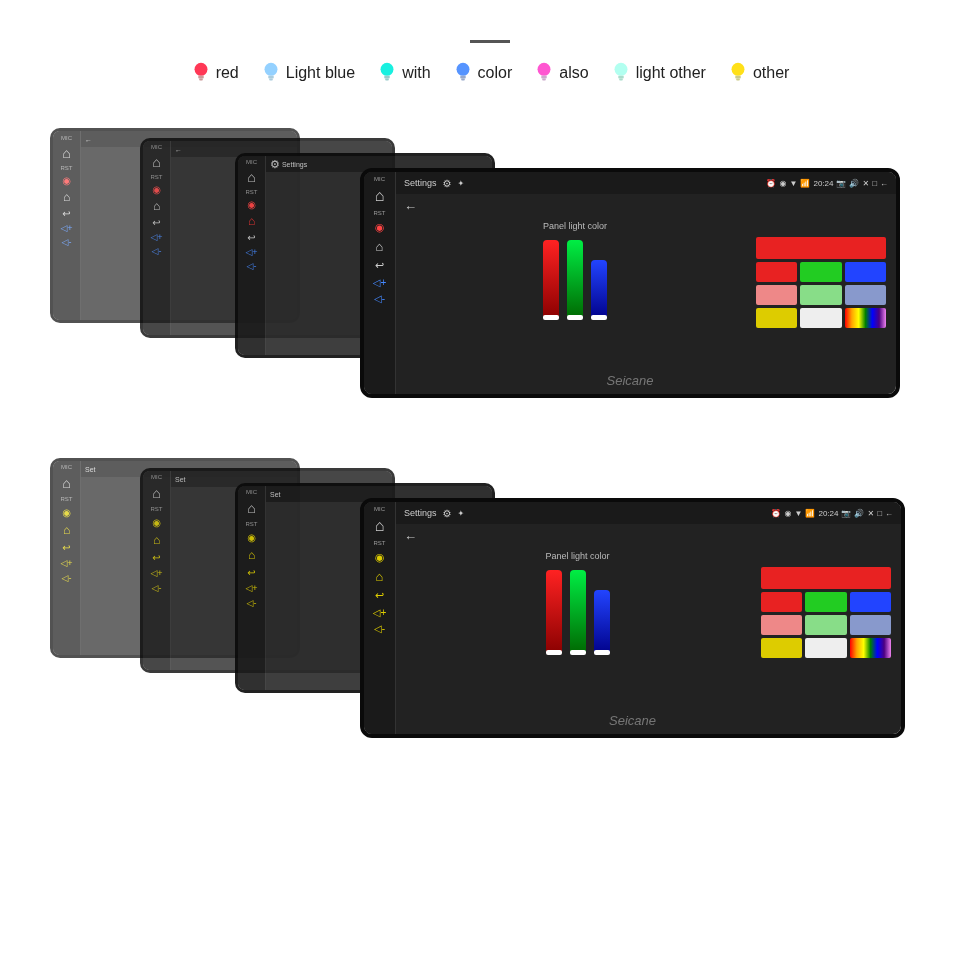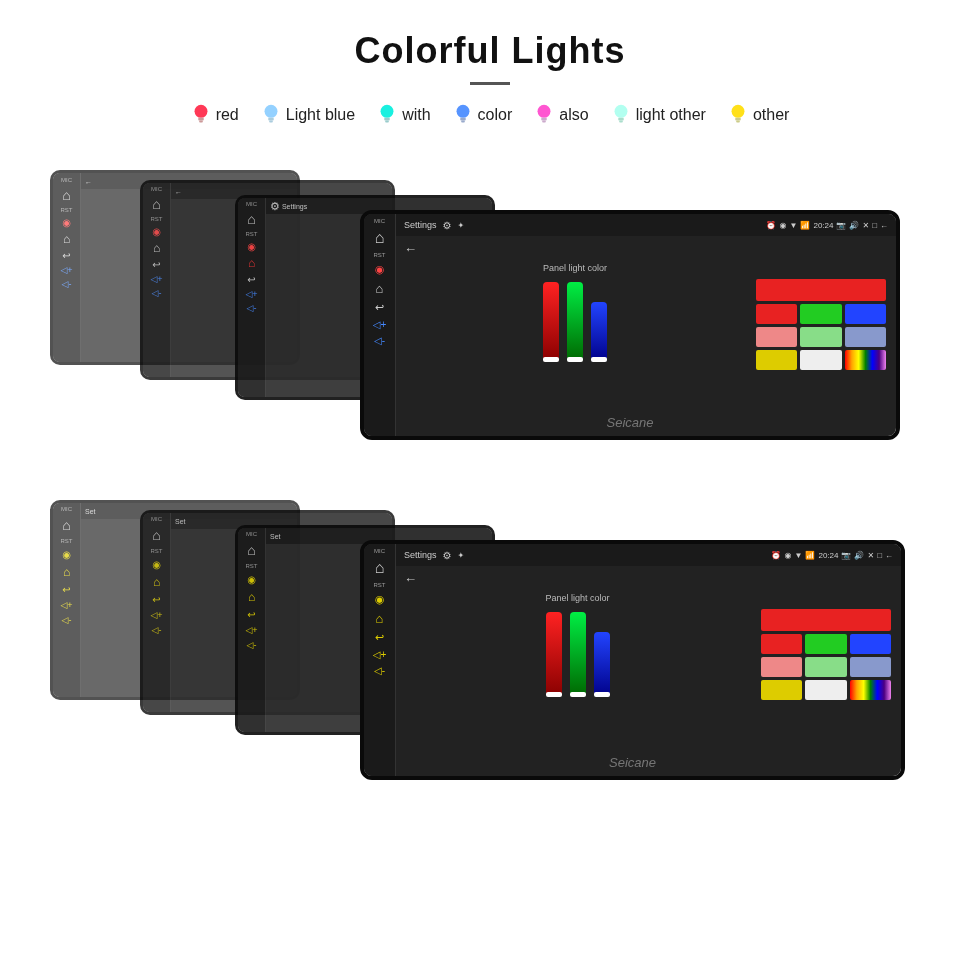--- a/index.html
+++ b/index.html
@@ -72,21 +72,20 @@
       gap: 30px;
     }
 
   </style>
 </head>
 <body>
 
 <div class="page-container">
 
   <div class="title-section">
-    <h1 class="main-title">Colorful Lights</h1>
     <div class="title-divider"></div>
   </div>
 
   <div class="color-legend">
 
     <div class="color-item">
       <svg class="bulb-icon" viewBox="0 0 20 26" xmlns="http://www.w3.org/2000/svg">
         <circle cx="10" cy="9" r="7" fill="#ff2244" opacity="0.9"></circle>
         <rect x="7" y="16" width="6" height="3" rx="1" fill="#cc9999"></rect>
         <rect x="8" y="19" width="4" height="2" rx="1" fill="#cc9999"></rect>

